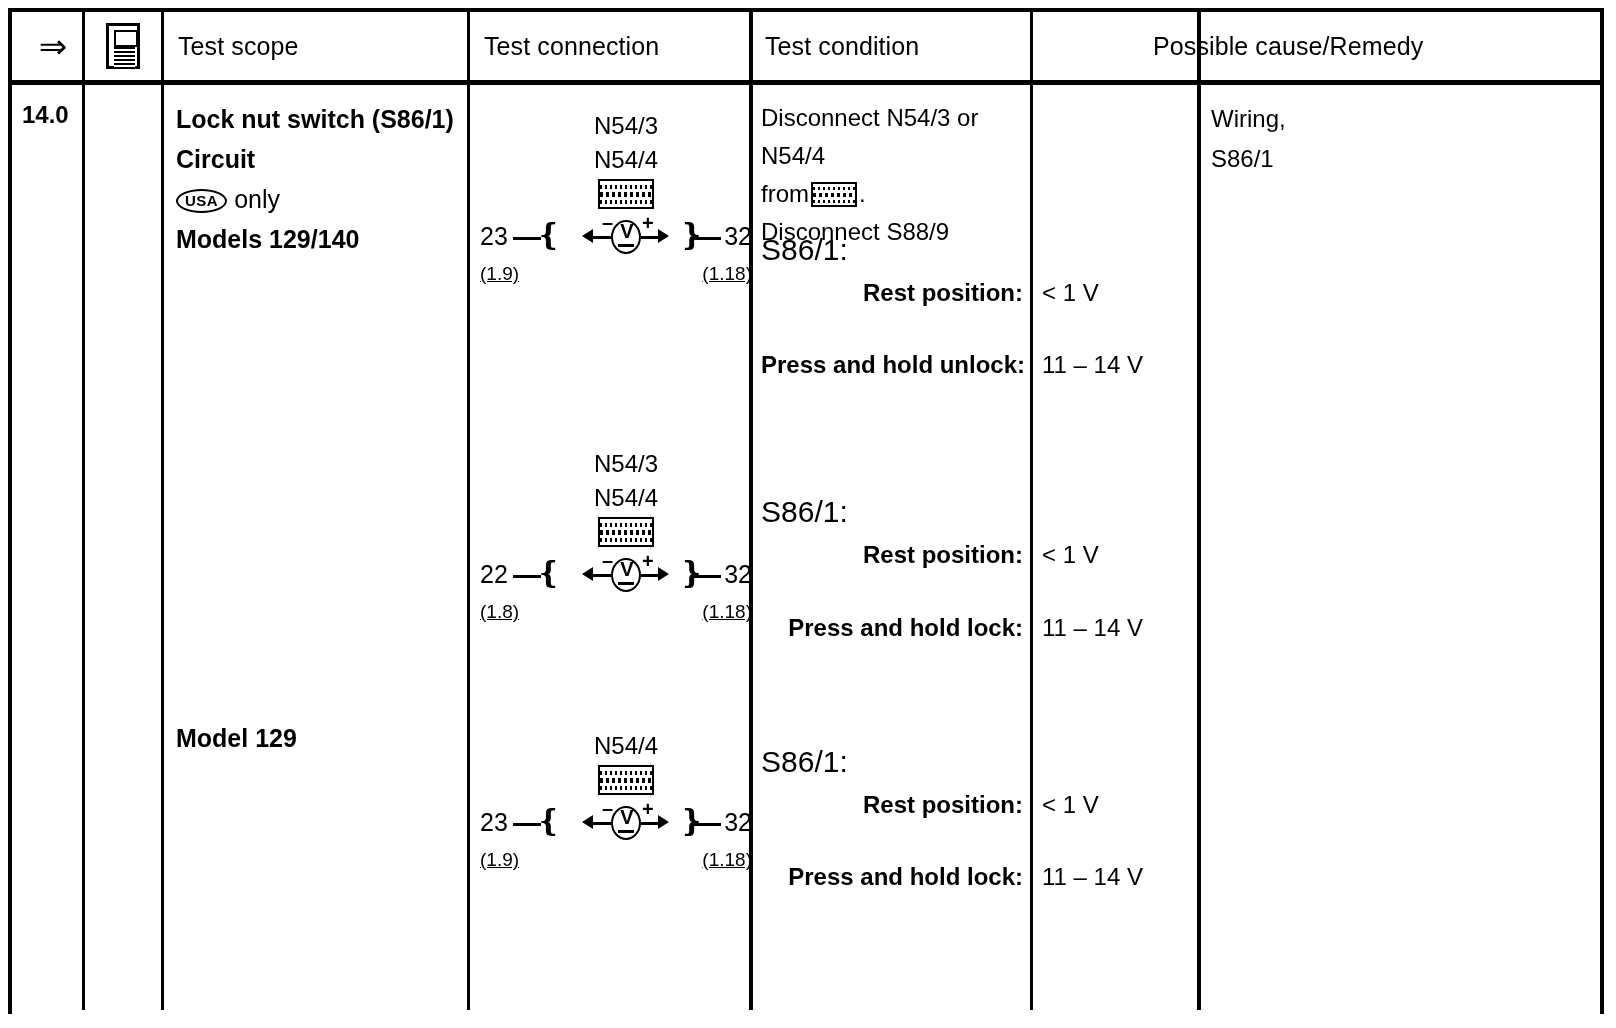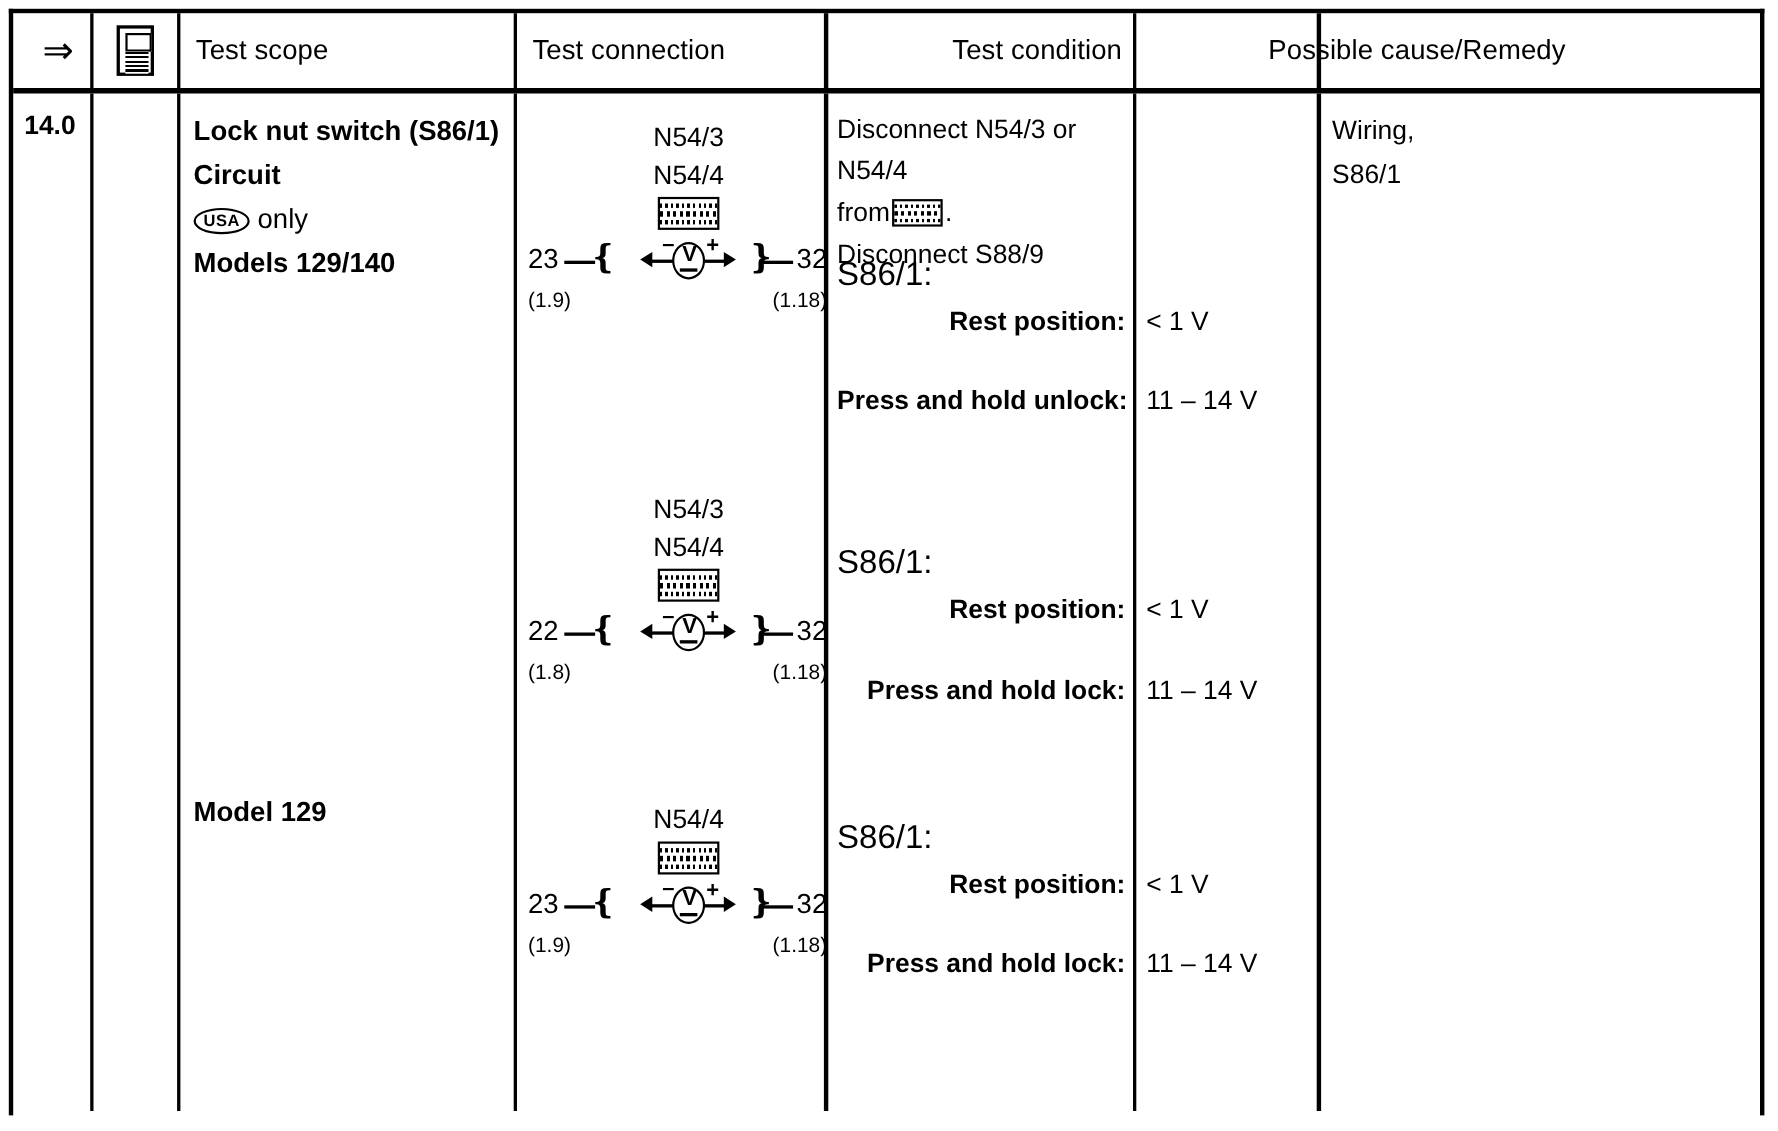--- a/index.html
+++ b/index.html
@@ -228,20 +228,21 @@
   .arrow.rt { left: 78px; border-left: 11px solid #000; }
 
   .sub-row {
     position: relative;
     height: 28px;
     margin-top: 2px;
   }
   .sub {
     position: absolute;
     font-size: 19px;
+    text-decoration: underline;
   }
   .sub.left { left: 6px; }
   .sub.right { right: 4px; }
 
   
   .cond {
     position: absolute;
     left: 12px;
     font-size: 24px;
     line-height: 38px;
@@ -341,21 +342,21 @@
       </div>
 
       <div class="hdr-cell" style="left:166px;width:280px;">
         <span>Test scope</span>
       </div>
 
       <div class="hdr-cell" style="left:472px;width:255px;">
         <span>Test connection</span>
       </div>
 
-      <div class="hdr-cell" style="left:753px;width:255px;justify-content:flex-end;">
+      <div class="hdr-cell" style="left:753px;width:255px;">
         <span>Test condition</span>
       </div>
 
 
       <div class="hdr-cell" style="left:1141px;width:380px;text-align:right;">
         <span>Possible cause/Remedy</span>
       </div>
     </div>
 
     <div class="body-row">

